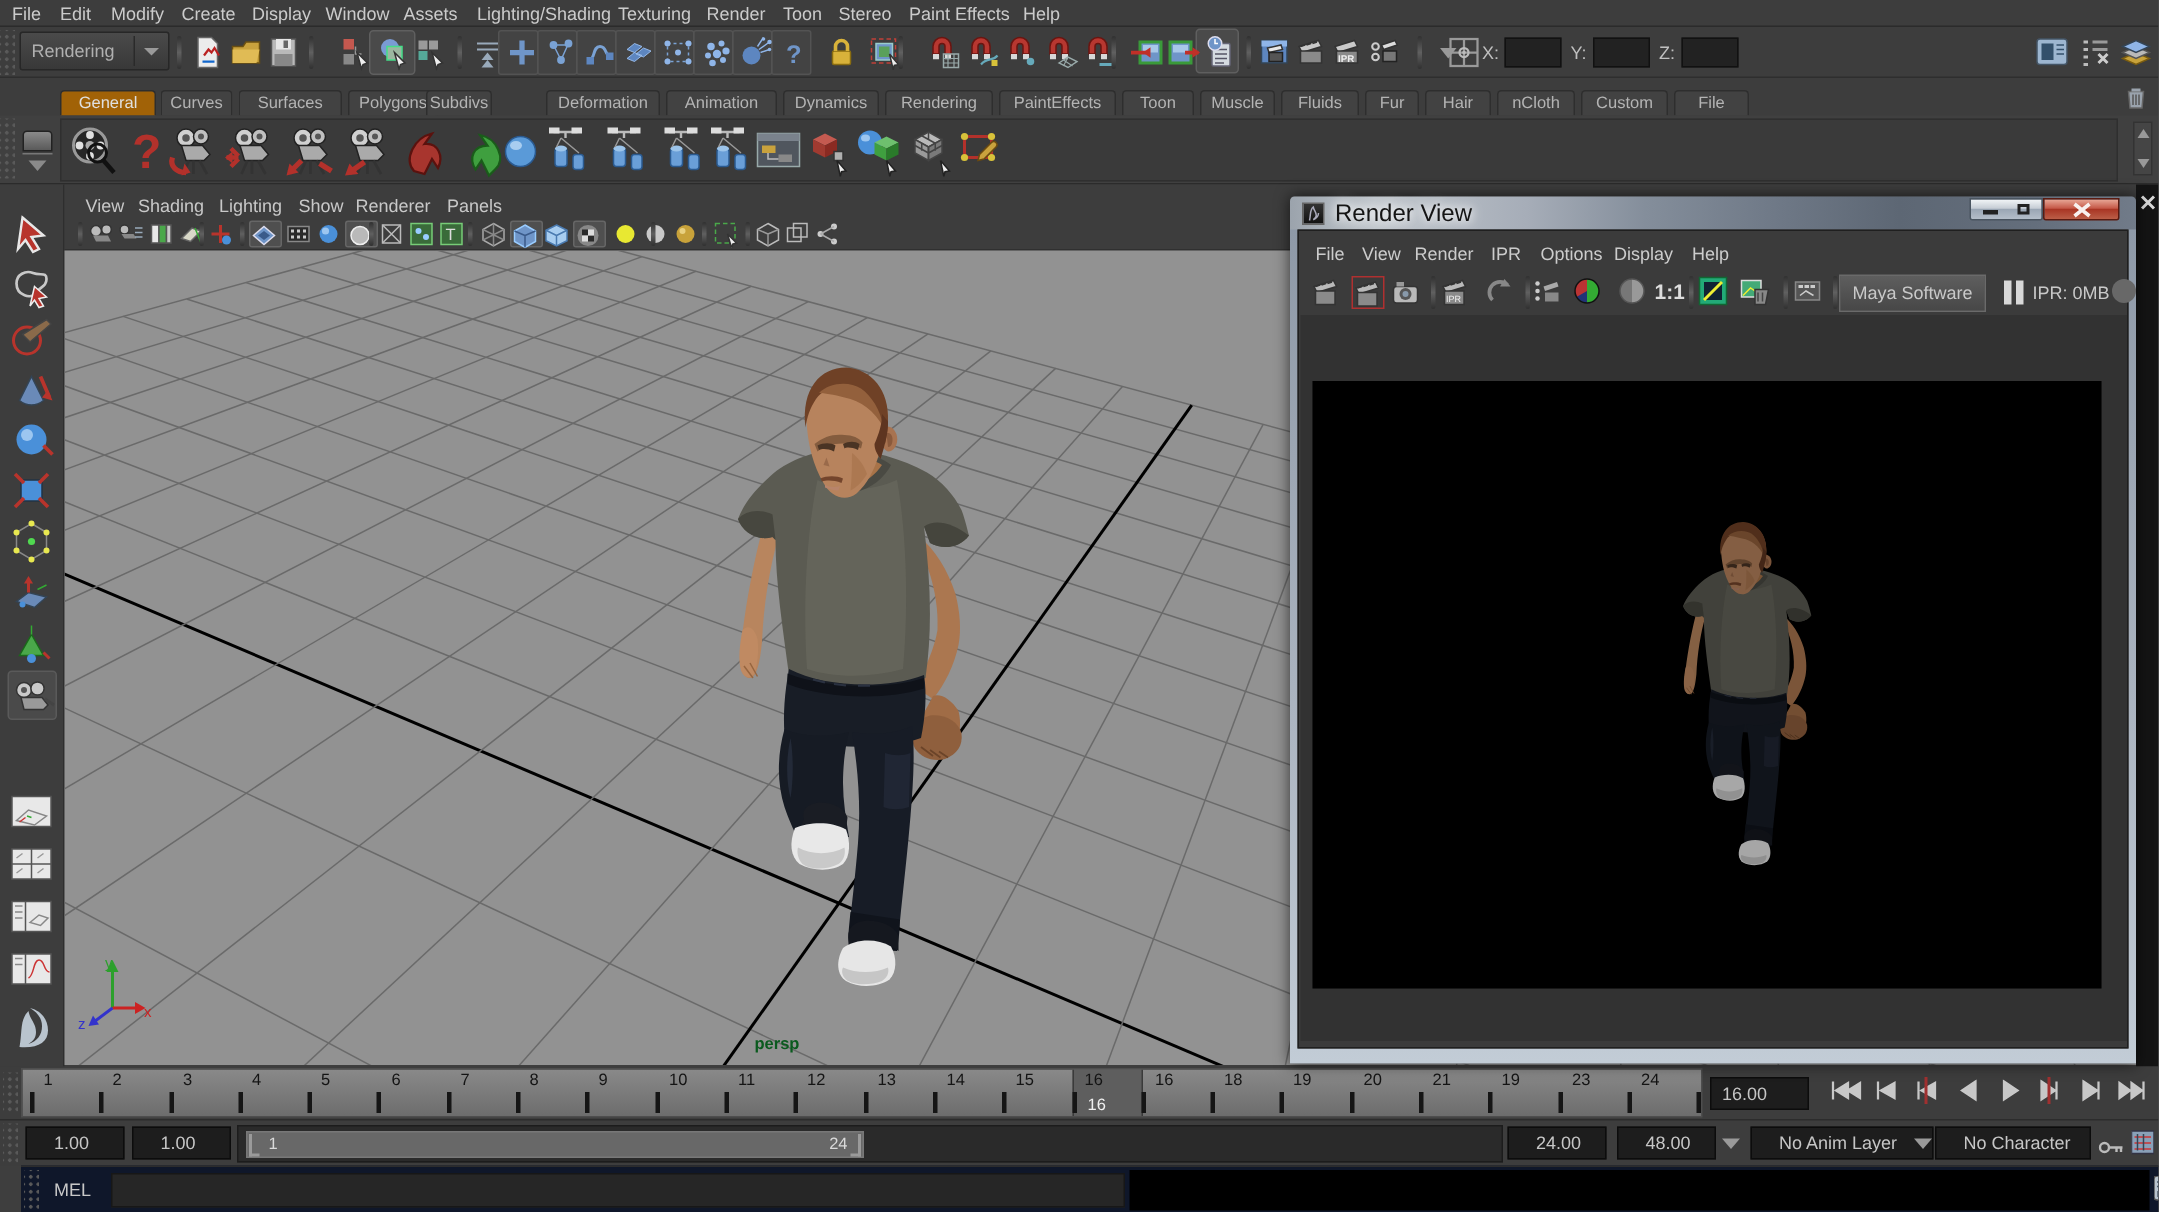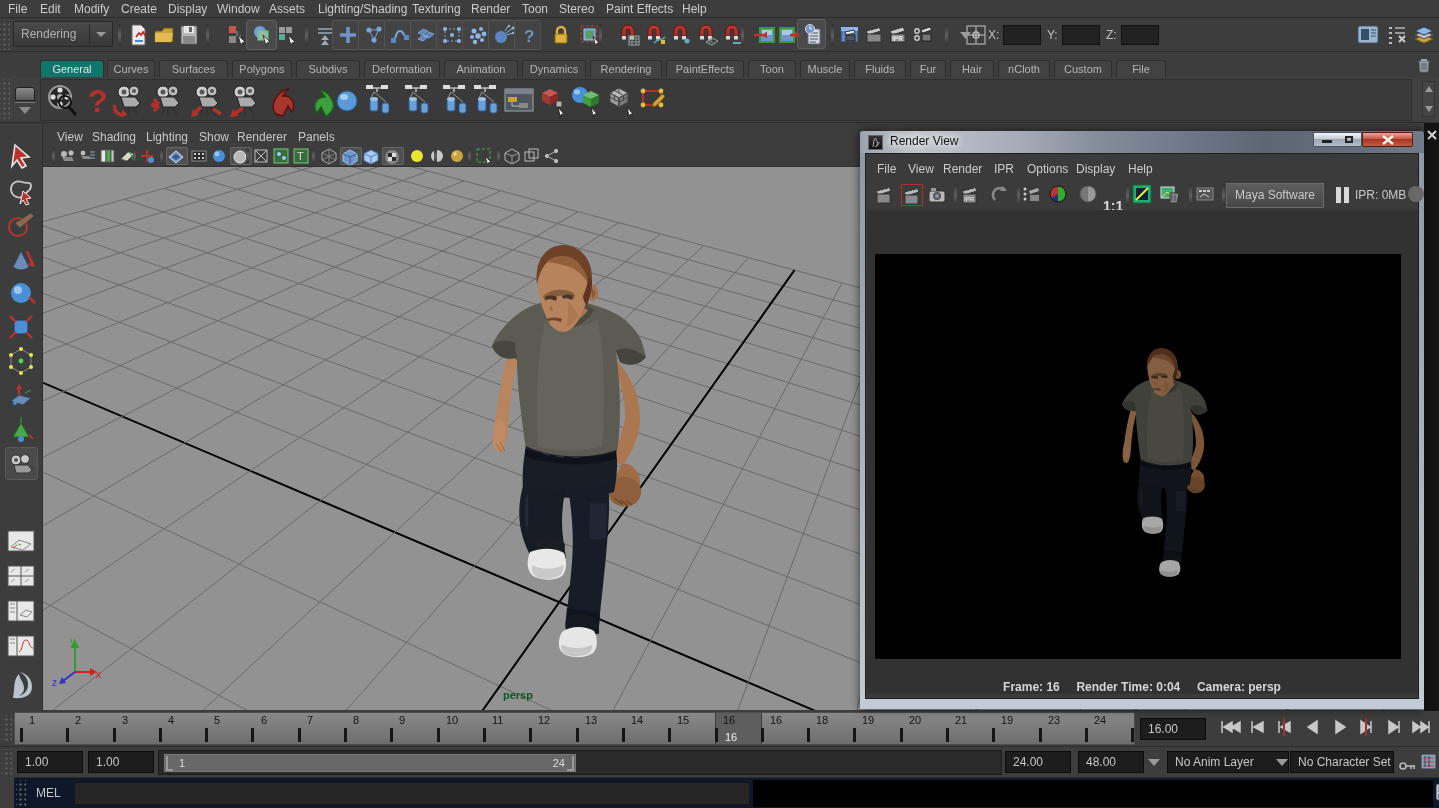--- a/index.html
+++ b/index.html
@@ -8,44 +8,44 @@
 #menubar{left:0;top:0;width:1439px;height:18px;background:#3d3d3d;border-bottom:1px solid #2b2b2b;color:#cbcbcb;font-size:12px}
 #menubar span{position:absolute;top:2px}
 #toolbar{left:0;top:18px;width:1439px;height:34px;background:#3d3d3d;border-bottom:1px solid #2e2e2e}
 #renddrop{position:absolute;left:13px;top:3px;width:100px;height:26px;background:linear-gradient(#4a4a4a,#383838);border:1px solid #272727;border-radius:2px;color:#b0b0b0;font-size:12px;line-height:24px;padding-left:7px}
 #renddrop i{position:absolute;right:22px;top:2px;bottom:2px;width:1px;background:#2a2a2a}
 #renddrop b{position:absolute;right:6px;top:10px;width:0;height:0;border-left:5px solid transparent;border-right:5px solid transparent;border-top:5px solid #9a9a9a}
 .tico{position:absolute;top:23px;width:24px;height:24px}
 .vsep{position:absolute;width:3px;border-radius:2px;background:linear-gradient(#303030,#606060,#303030)}
 #shelftabs{left:0;top:52px;width:1439px;height:25px;background:#3d3d3d}
 .tab{position:absolute;top:8px;height:17px;background:#424242;border:1px solid #2e2e2e;border-bottom:none;border-radius:3px 3px 0 0;color:#b4b4b4;font-size:11px;text-align:center;line-height:16px}
-.tab.act{background:#0f766e;color:#e0e0e0}
+.tab.act{background:#a16207;color:#e0e0e0}
 #shelfrow{left:0;top:77px;width:1439px;height:46px;background:#404040;border-bottom:1px solid #2b2b2b}
 #shelfinner{position:absolute;left:40px;top:2px;width:1372px;height:42px;background:#3a3a3a;border:1px solid #2f2f2f}
 #shelfbtn{position:absolute;left:15px;top:8px;width:22px;height:30px}
 #toolbox{left:0;top:123px;width:43px;height:588px;background:#3d3d3d;border-right:1px solid #2e2e2e}
 .tool{position:absolute;left:5px;width:33px;height:33px;border-radius:3px}
 #vpmenu{left:43px;top:123px;width:1396px;height:23px;background:#3d3d3d;color:#c8c8c8;font-size:12px}
 #vpmenu span{position:absolute;top:7px}
 #vpbar{left:43px;top:146px;width:1396px;height:21px;background:#3d3d3d;border-bottom:1px solid #303030}
 #viewport{left:43px;top:167px;width:1381px;height:543px;background:#929292;overflow:hidden}
 #rightstrip{left:1424px;top:123px;width:15px;height:588px;background:#141414}
 #timeline{left:0;top:711px;width:1439px;height:35px;background:#3d3d3d}
 #ruler{position:absolute;left:14px;top:1px;width:1121px;height:33px;background:linear-gradient(#898989,#6d6d6d);border:1px solid #4e4e4e;overflow:hidden}
 .tick{position:absolute;top:15px;width:3px;height:14px;background:#151515}
 .tnum{position:absolute;top:1px;font-size:11px;color:#141414}
 #curframe{position:absolute;left:700px;top:0px;width:47px;height:33px;background:#5e5e5e;border-left:1px solid #3a3a3a;border-right:1px solid #3a3a3a}
 #tfield{position:absolute;left:1140px;top:7px;width:66px;height:22px;background:#1d1d1d;border:1px solid #0c0c0c;color:#c6c6c6;font-size:12px;line-height:21px;padding-left:7px}
 #rangebar{left:0;top:746px;width:1439px;height:31px;background:#3d3d3d;border-top:1px solid #2c2c2c}
-.nfield{position:absolute;top:4px;height:22px;background:#1d1d1d;border:1px solid #0c0c0c;color:#c6c6c6;font-size:12px;line-height:21px;padding-left:7px}
+.nfield{position:absolute;top:4px;height:22px;background:#1d1d1d;border:1px solid #0c0c0c;color:#c6c6c6;font-size:12px;line-height:21px;padding-left:18px}
 #rslider{position:absolute;left:158px;top:3px;width:844px;height:25px;background:#2a2a2a;border:1px solid #1c1c1c}
 #rinner{position:absolute;left:5px;top:3px;width:412px;height:18px;background:#686868;border:1px solid #787878;color:#dadada;font-size:11px}
 #cmdline{left:14px;top:777px;width:1439px;height:31px;background:#0f172a;border-top:1px solid #2c2c2c}
 #rv{left:860px;top:131px;width:564px;height:578px;background:#404040;border-radius:3px 3px 0 0;box-shadow:0 0 10px rgba(0,0,0,.65)}
-#rvtitle{position:absolute;left:0;top:0;width:564px;height:38px;border-radius:3px 3px 0 0;background:linear-gradient(90deg,#9ba3ac 0%,#c0c6cc 10%,#a6adb8 28%,#848e9b 42%,#6e7886 58%,#5d6774 72%,#646e7c 88%,#717b89 100%);color:#151515;font-size:12px}
+#rvtitle{position:absolute;left:0;top:0;width:564px;height:38px;border-radius:3px 3px 0 0;background:linear-gradient(90deg,#9ba3ac 0%,#c0c6cc 10%,#a6adb8 28%,#848e9b 42%,#6e7886 58%,#5d6774 72%,#646e7c 88%,#717b89 100%);color:#151515;font-size:16px}
 #rvborder{position:absolute;left:0;top:22px;width:564px;height:556px;background:linear-gradient(180deg,#8e99a7,#aab3bf 55%,#c2ccd6)}
 #rvinner{position:absolute;left:5px;top:0px;width:554px;height:546px;background:#3b3b3b;border:1px solid #1f1f1f}
 #rvmenu{position:absolute;left:8px;top:6px;width:540px;height:20px;color:#cccccc;font-size:12px}
 #rvmenu span{position:absolute;top:2px}
 #rvtools{position:absolute;left:8px;top:28px;width:540px;height:30px}
 #rvdark{position:absolute;left:1px;top:56px;width:551px;height:484px;background:#323232}
 #rvimg{position:absolute;left:9px;top:100px;width:526px;height:405px;background:#000}
 #rvstatus{position:absolute;left:0;width:552px;color:#d6d6d6;font-size:12px;font-weight:bold;text-align:center}
 .dotcol{position:absolute;width:10px;background-image:radial-gradient(circle,#5a5a5a 1.1px,transparent 1.3px);background-size:5px 5px;background-position:2px 2px}
 </style></head>
@@ -280,21 +280,21 @@
     <span style="position:absolute;left:1047px;top:10px;color:#c0c0c0;font-size:12px">Y:</span>
       <div style="position:absolute;left:1062px;top:7px;width:38px;height:20px;background:#222;border:1px solid #111"></div>
     <span style="position:absolute;left:1106px;top:10px;color:#c0c0c0;font-size:12px">Z:</span>
       <div style="position:absolute;left:1121px;top:7px;width:38px;height:20px;background:#222;border:1px solid #111"></div>
   </div>
   <div class="abs" id="shelftabs">
     <div class="tab act" style="left:40px;width:64px">General</div>
     <div class="tab" style="left:107px;width:48px">Curves</div>
     <div class="tab" style="left:159px;width:69px">Surfaces</div>
     <div class="tab" style="left:232px;width:60px">Polygons</div>
-    <div class="tab" style="left:296px;width:64px">Subdivs</div>
+    <div class="tab" style="left:284px;width:44px">Subdivs</div>
     <div class="tab" style="left:364px;width:76px">Deformation</div>
     <div class="tab" style="left:444px;width:74px">Animation</div>
     <div class="tab" style="left:522px;width:64px">Dynamics</div>
     <div class="tab" style="left:590px;width:72px">Rendering</div>
     <div class="tab" style="left:666px;width:78px">PaintEffects</div>
     <div class="tab" style="left:748px;width:48px">Toon</div>
     <div class="tab" style="left:800px;width:50px">Muscle</div>
     <div class="tab" style="left:854px;width:52px">Fluids</div>
     <div class="tab" style="left:910px;width:36px">Fur</div>
     <div class="tab" style="left:950px;width:44px">Hair</div>
@@ -964,21 +964,21 @@
                 <circle cx="10" cy="10" r="8" fill="#237"></circle>
                 <path d="M10 2a8 8 0 010 16z" fill="#3a3"></path>
                 <path d="M10 2a8 8 0 00-7 12l7-4z" fill="#b33"></path>
                 <circle cx="10" cy="10" r="8" fill="none" stroke="#111"></circle>
               </svg></div>
       <div style="position:absolute;left:204px;top:2px;width:22px;height:22px;"><svg width="20" height="20" viewBox="0 0 20 20">
                 <circle cx="10" cy="10" r="8" fill="#777"></circle>
                 <path d="M10 2a8 8 0 010 16" fill="#999"></path>
                 <circle cx="10" cy="10" r="8" fill="none" stroke="#555"></circle>
               </svg></div>
-      <div style="position:absolute;left:229px;top:14px;width:22px;height:22px;text-decoration:underline;"><svg width="20" height="20" viewBox="0 0 20 20">
+      <div style="position:absolute;left:229px;top:2px;width:22px;height:22px;text-decoration:underline;"><svg width="20" height="20" viewBox="0 0 20 20">
                 <text x="0" y="15" font-size="14" font-weight="bold" fill="#ddd" font-family="Liberation Sans">1:1</text>
               </svg></div>
       <div style="position:absolute;left:258px;top:2px;width:22px;height:22px;"><svg width="20" height="20" viewBox="0 0 20 20">
                 <rect x="1" y="1" width="18" height="18" fill="#2a7" stroke="#163"></rect>
                 <rect x="4" y="4" width="12" height="12" fill="#123"></rect>
                 <path d="M4 16L16 4" stroke="#ee3" stroke-width="2"></path>
               </svg></div>
       <div style="position:absolute;left:286px;top:2px;width:22px;height:22px;"><svg width="20" height="20" viewBox="0 0 20 20">
                 <rect x="1" y="3" width="13" height="11" fill="#4a7" stroke="#ddd"></rect>
                 <path d="M2 13l5-5 6 4" stroke="#ee3" fill="none"></path>
@@ -1003,17 +1003,16 @@
       <span style="position:absolute;left:481px;top:6px;color:#c9c9c9;font-size:12px;white-space:nowrap">IPR: 0MB</span>
       <div style="position:absolute;left:534px;top:4px;width:16px;height:16px;border-radius:8px;background:#686868"></div>
           </div>
       <div id="rvdark"></div>
       <div id="rvimg"><svg width="526" height="405" viewBox="875 253 526 405">
         <g transform="translate(849,211) scale(0.555)">
                 <use href="#guy"></use>
               </g>
               <rect x="875" y="253" width="526" height="405" fill="#000" opacity="0.28"></rect>
       </svg></div>
-      <div id="rvstatus" style="top:526px">Frame: 16&nbsp;&nbsp;&nbsp;&nbsp;&nbsp;Render Time: 0:04&nbsp;&nbsp;&nbsp;&nbsp;&nbsp;Camera: persp</div>
     </div>
       </div>
   </div>
 </div>
 
 </body></html>

